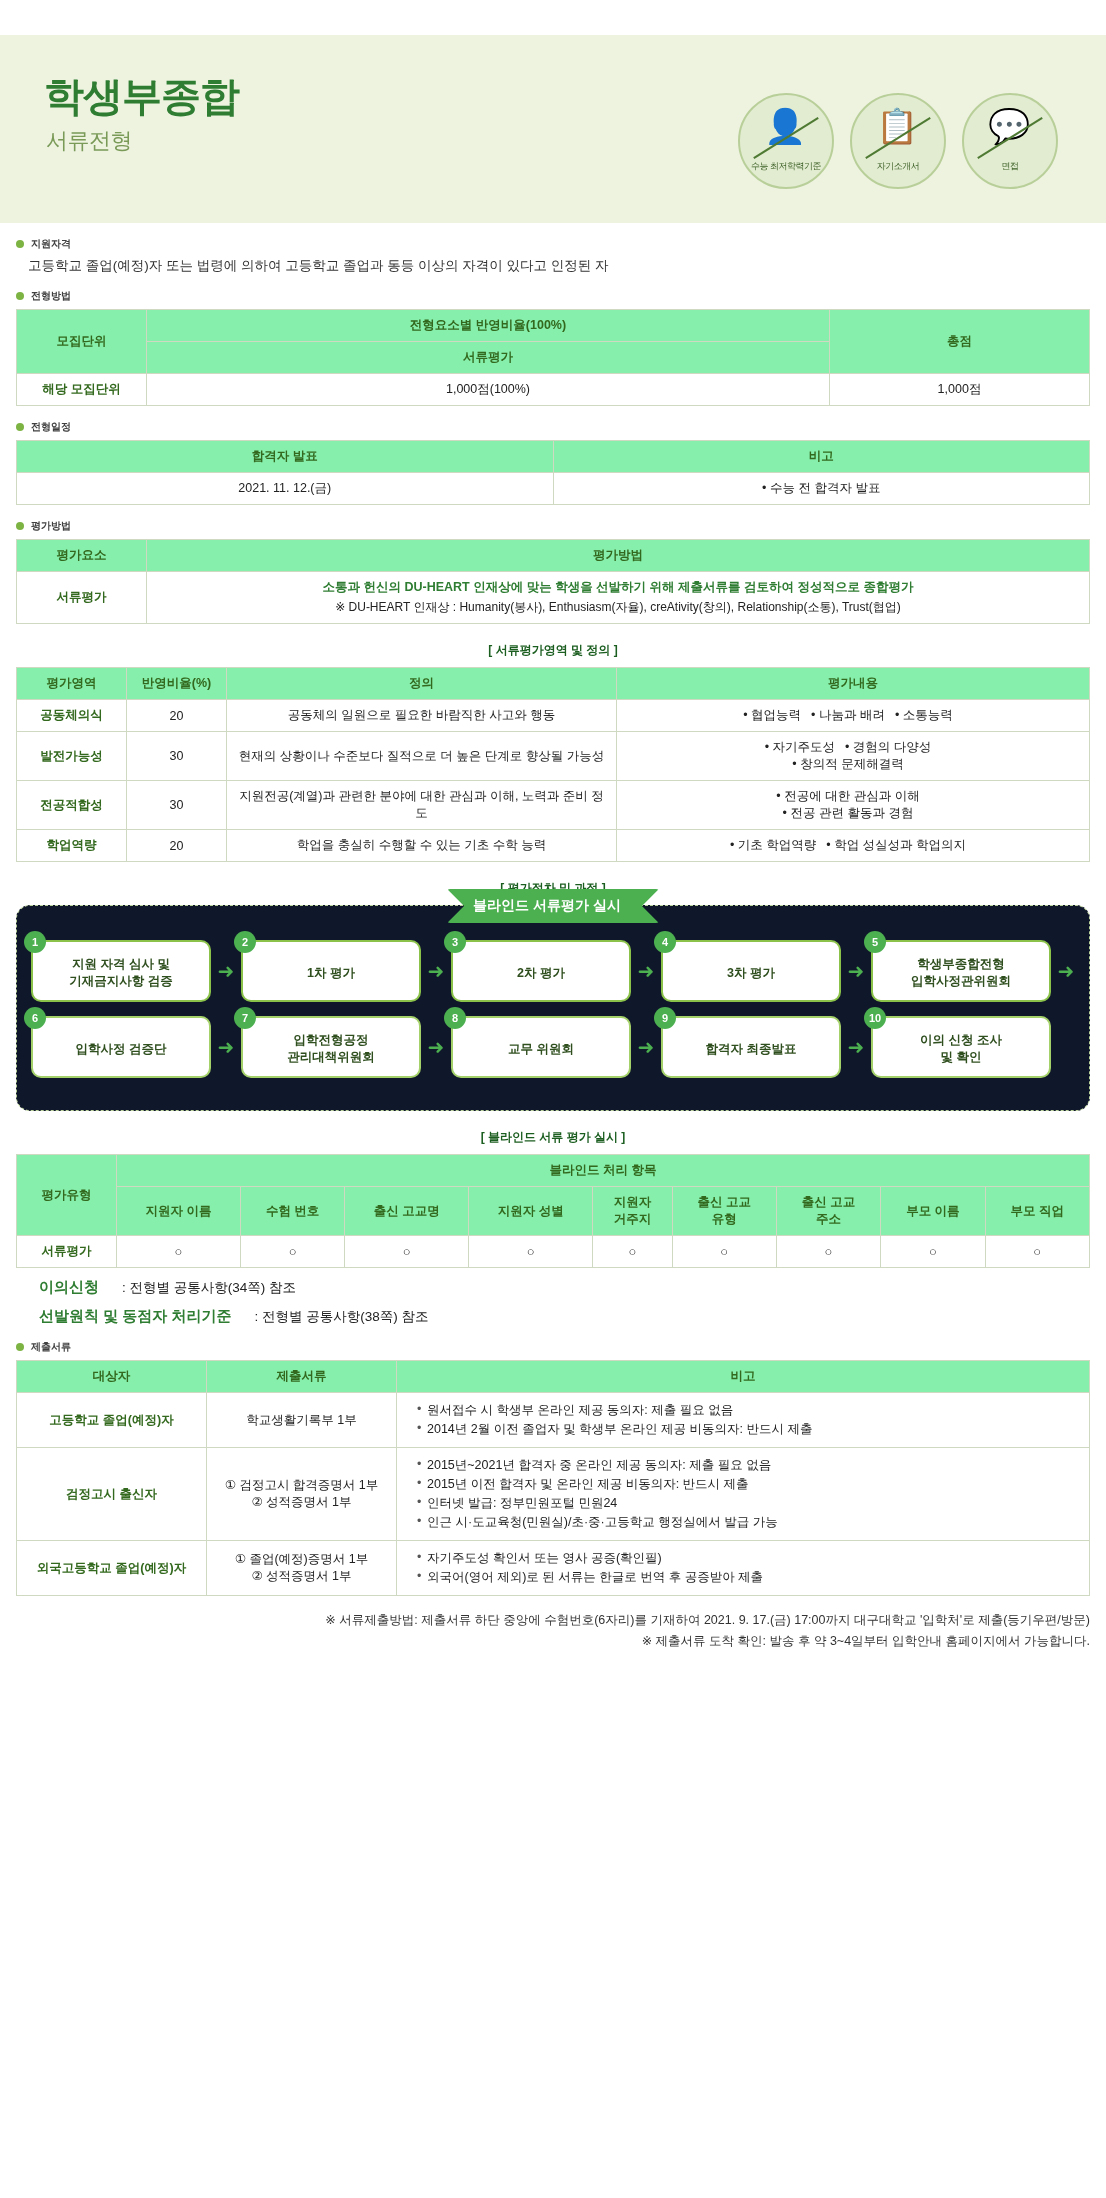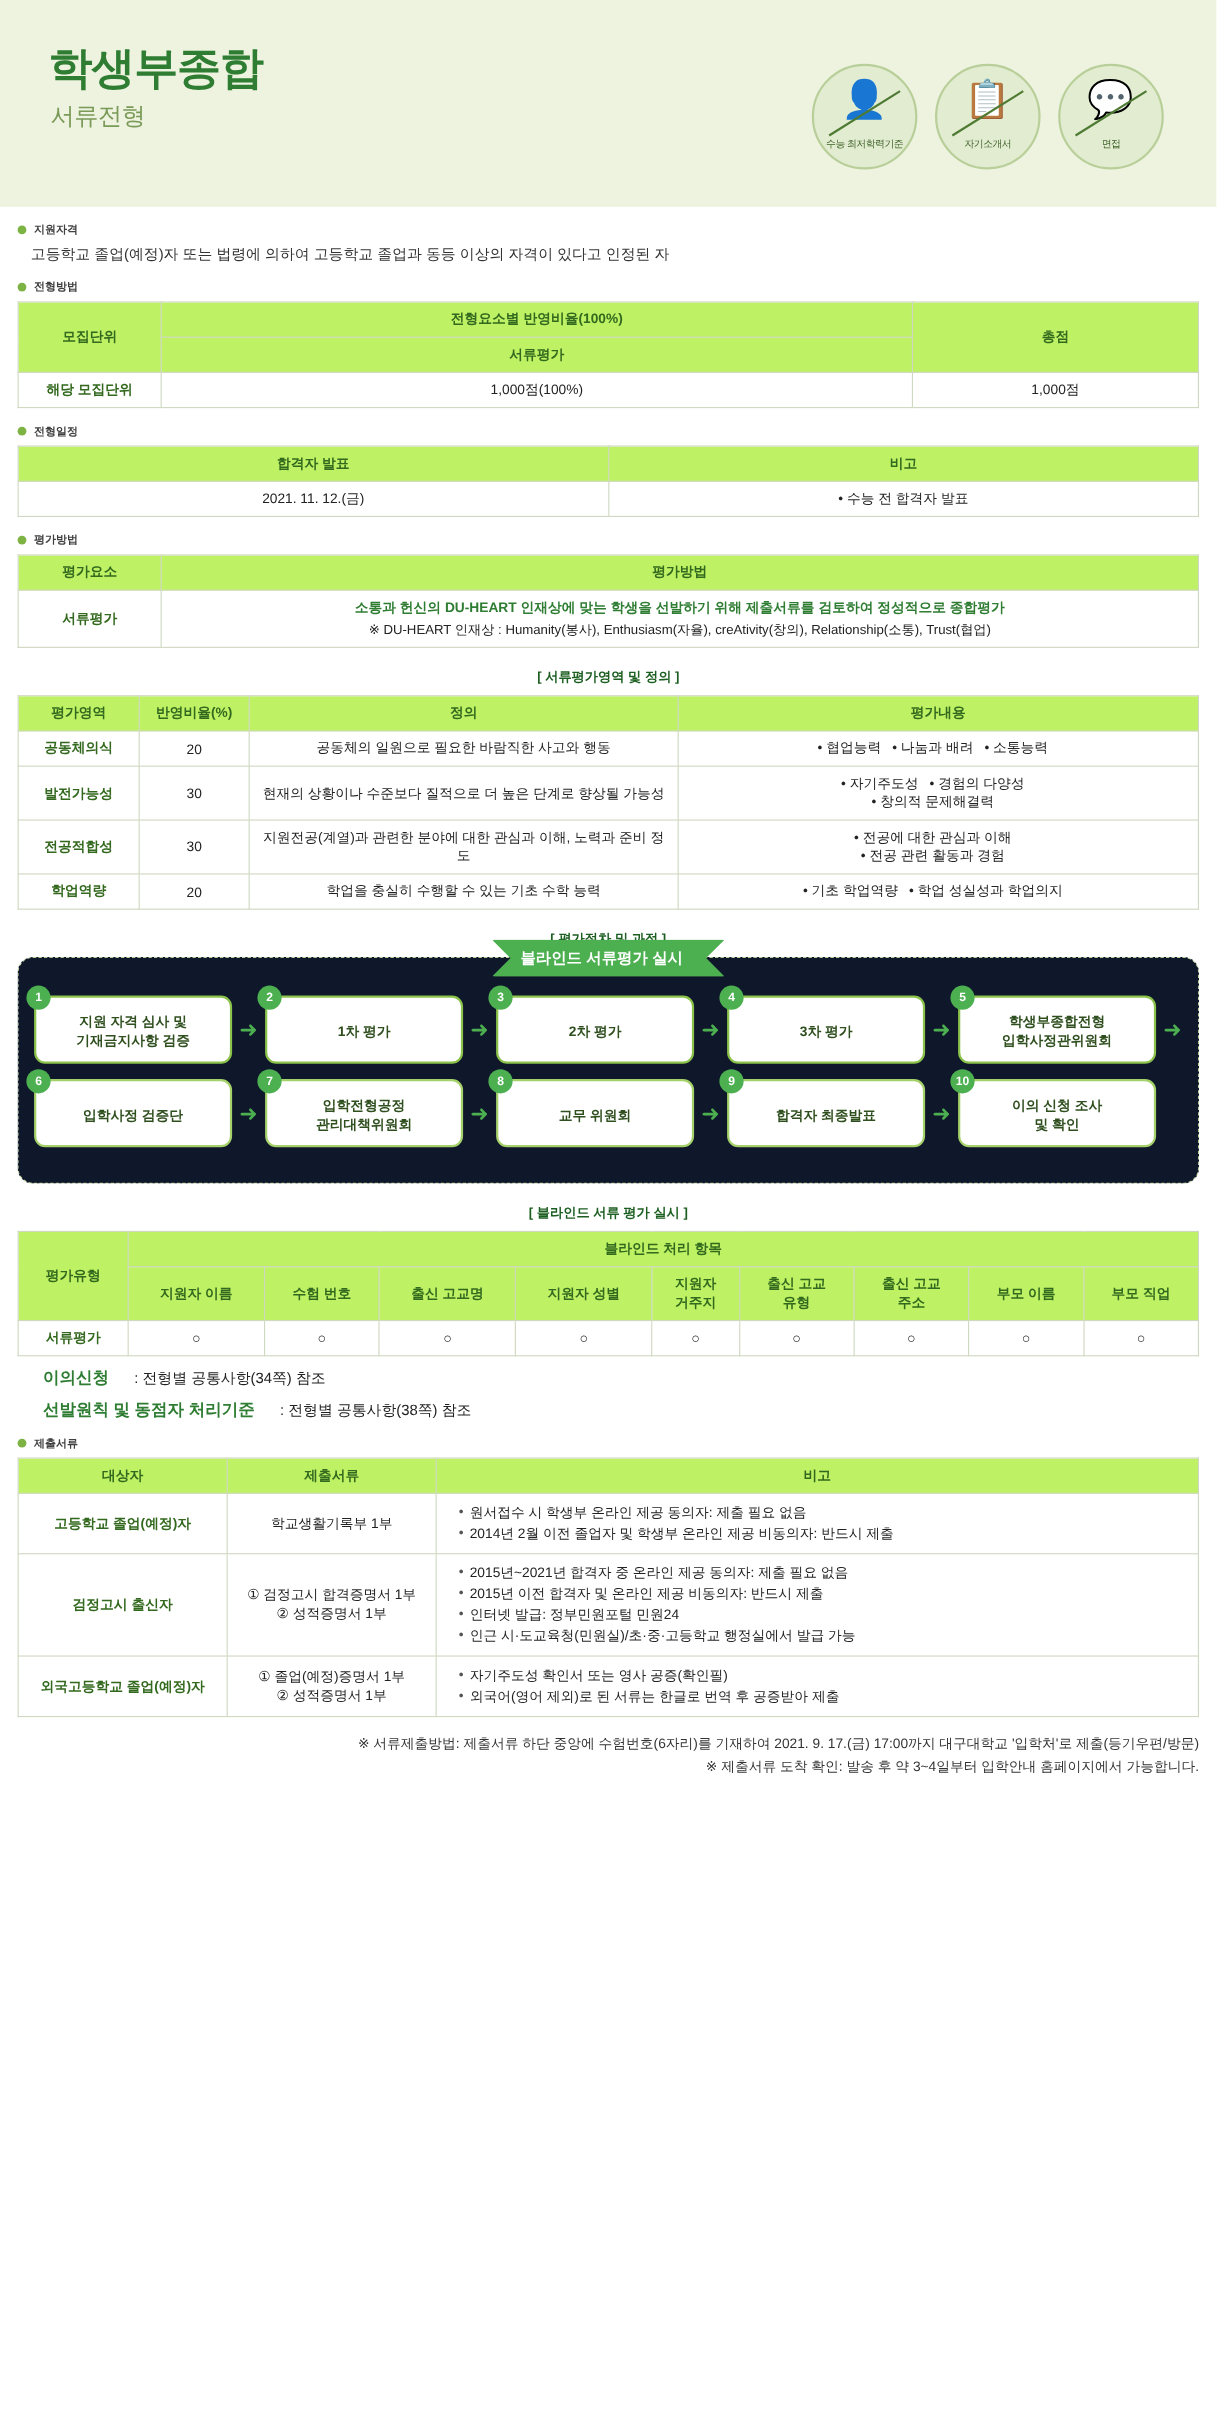--- a/index.html
+++ b/index.html
@@ -4,21 +4,21 @@
 <style>
   * { box-sizing: border-box; }
   html, body { margin:0; padding:0; }
   body {
     width: 1106px;
     font-family: "Liberation Sans", "DejaVu Sans", sans-serif;
     color: #222;
     background: #ffffff;
     font-size: 13px;
   }
-  .page { width: 1106px; position: relative; padding: 0 0 20px 0; }
+  .page { width: 1106px; position: relative; padding: 0 0 20px 0; margin-top: 35px; }
 
   
   .header {
     background: #eef3e0;
     padding: 28px 40px 22px 40px;
     position: relative;
     height: 188px;
   }
   .header .h-title {
     font-size: 40px;
@@ -83,21 +83,21 @@
     width: calc(100% - 32px);
     font-size: 12.5px;
   }
   table.t th, table.t td {
     border: 1px solid #cfd8c0;
     padding: 7px 6px;
     text-align: center;
     vertical-align: middle;
   }
   table.t th {
-    background: #bef264;
+    background: #86efac;
     color: #33691e;
     font-weight: bold;
   }
   table.t td { background: #fff; }
   td.lbl { background: #f3f7ec; font-weight: bold; color:#33691e; }
   td.left { text-align: left; padding-left: 14px; }
   .green-b { color:#2e7d32; font-weight:bold; }
   .small { font-size: 12px; }
   ul.bul { margin: 0; padding-left: 14px; list-style: none; }
   ul.bul li { position: relative; padding-left: 10px; margin: 2px 0; text-align:left; }

